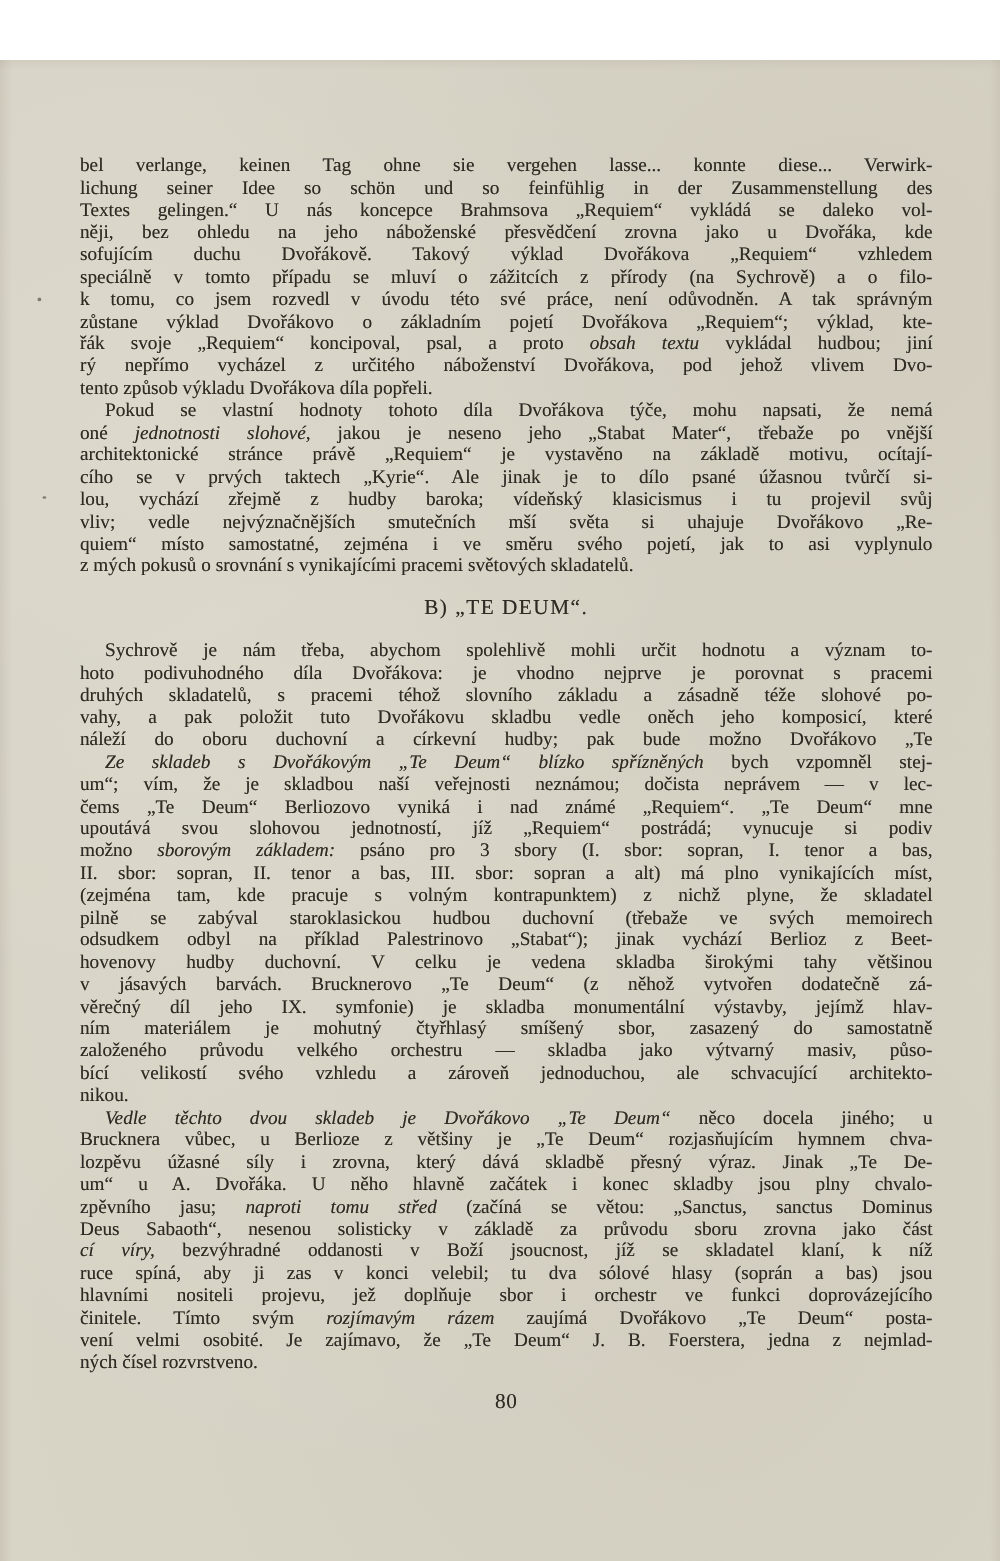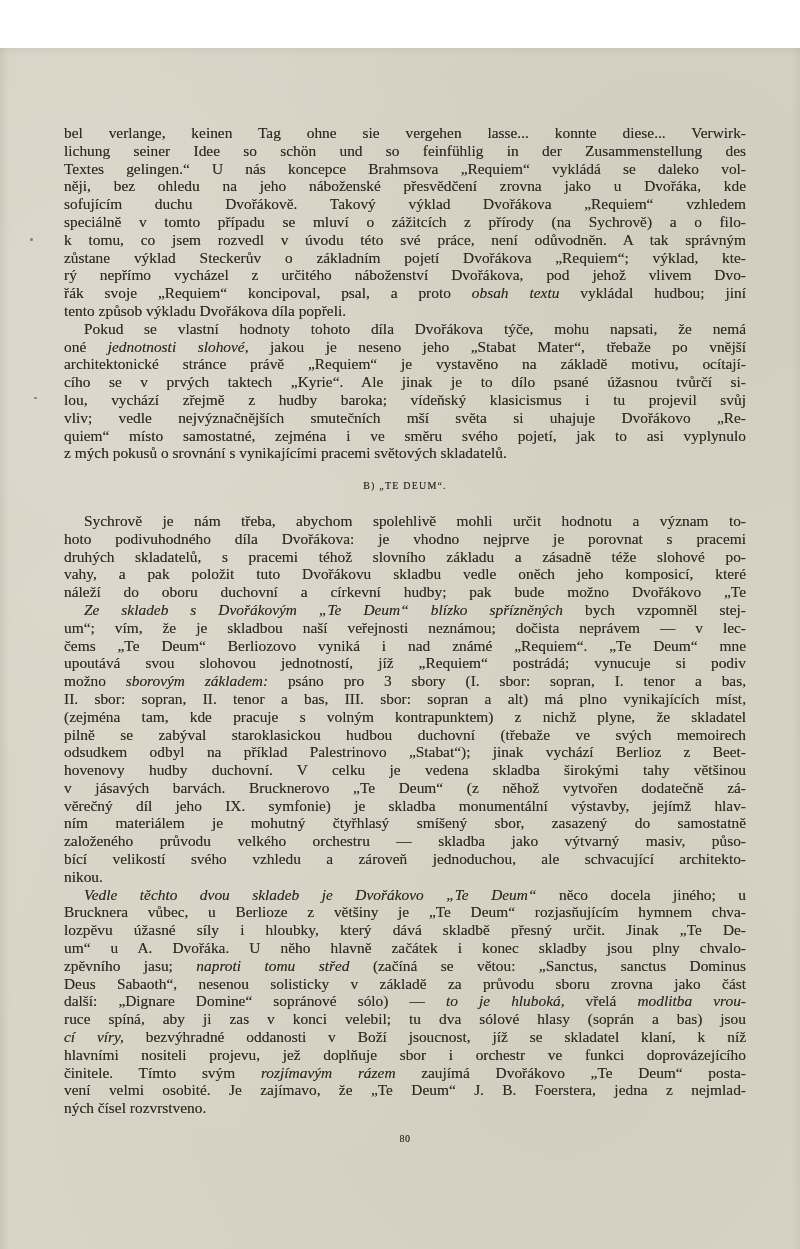--- a/index.html
+++ b/index.html
@@ -42,51 +42,51 @@
     overflow: visible;
     white-space: normal;
   }
   .line.last { text-align-last: left; }
   .line.indent { text-indent: 20px; }
   .heading {
     text-align: right;
     text-align-last: center;
     letter-spacing: 1.2px;
     margin: 15px 0 17px 0;
-    font-size: 10px;
+    font-size: 17px;
   }
   em { font-style: italic; }
   .page-number {
     margin-top: 13px;
     text-align: left;
     text-align-last: center;
     font-weight: normal;
-    font-size: 10px;
+    font-size: 17px;
     letter-spacing: 0.5px;
   }
 </style>
 </head>
 <body>
 
 <div class="page">
   <span class="speck s1"></span>
   <span class="speck s2"></span>
   <div class="text-flow">
 
     <div class="paragraph">
         <div class="line"><span>bel verlange, keinen Tag ohne sie vergehen lasse... konnte diese... Verwirk-</span></div>
         <div class="line"><span>lichung seiner Idee so schön und so feinfühlig in der Zusammenstellung des</span></div>
         <div class="line"><span>Textes gelingen.“ U nás koncepce Brahmsova „Requiem“ vykládá se daleko vol-</span></div>
         <div class="line"><span>něji, bez ohledu na jeho náboženské přesvědčení zrovna jako u Dvořáka, kde</span></div>
         <div class="line"><span>sofujícím duchu Dvořákově. Takový výklad Dvořákova „Requiem“ vzhledem</span></div>
         <div class="line"><span>speciálně v tomto případu se mluví o zážitcích z přírody (na Sychrově) a o filo-</span></div>
         <div class="line"><span>k tomu, co jsem rozvedl v úvodu této své práce, není odůvodněn. A tak správným</span></div>
-        <div class="line"><span>zůstane výklad Steckerův o základním pojetí Dvořákova „Requiem“; výklad, kte-</span></div>
+        <div class="line"><span>zůstane výklad Dvořákovo o základním pojetí Dvořákova „Requiem“; výklad, kte-</span></div>
+        <div class="line"><span>řák svoje „Requiem“ koncipoval, psal, a proto </span><em>obsah textu</em><span> vykládal hudbou; jiní</span></div>
         <div class="line"><span>rý nepřímo vycházel z určitého náboženství Dvořákova, pod jehož vlivem Dvo-</span></div>
-        <div class="line"><span>řák svoje „Requiem“ koncipoval, psal, a proto </span><em>obsah textu</em><span> vykládal hudbou; jiní</span></div>
         <div class="line last"><span>tento způsob výkladu Dvořákova díla popřeli.</span></div>
       </div>
       <div class="paragraph">
         <div class="line indent"><span>Pokud se vlastní hodnoty tohoto díla Dvořákova týče, mohu napsati, že nemá</span></div>
         <div class="line"><span>oné </span><em>jednotnosti slohové,</em><span> jakou je neseno jeho „Stabat Mater“, třebaže po vnější</span></div>
         <div class="line"><span>architektonické stránce právě „Requiem“ je vystavěno na základě motivu, ocítají-</span></div>
         <div class="line"><span>cího se v prvých taktech „Kyrie“. Ale jinak je to dílo psané úžasnou tvůrčí si-</span></div>
         <div class="line"><span>lou, vychází zřejmě z hudby baroka; vídeňský klasicismus i tu projevil svůj</span></div>
         <div class="line"><span>vliv; vedle nejvýznačnějších smutečních mší světa si uhajuje Dvořákovo „Re-</span></div>
         <div class="line"><span>quiem“ místo samostatné, zejména i ve směru svého pojetí, jak to asi vyplynulo</span></div>
@@ -114,27 +114,26 @@
         <div class="line"><span>v jásavých barvách. Brucknerovo „Te Deum“ (z něhož vytvořen dodatečně zá-</span></div>
         <div class="line"><span>věrečný díl jeho IX. symfonie) je skladba monumentální výstavby, jejímž hlav-</span></div>
         <div class="line"><span>ním materiálem je mohutný čtyřhlasý smíšený sbor, zasazený do samostatně</span></div>
         <div class="line"><span>založeného průvodu velkého orchestru — skladba jako výtvarný masiv, půso-</span></div>
         <div class="line"><span>bící velikostí svého vzhledu a zároveň jednoduchou, ale schvacující architekto-</span></div>
         <div class="line last"><span>nikou.</span></div>
       </div>
       <div class="paragraph">
         <div class="line indent"><em>Vedle těchto dvou skladeb je Dvořákovo „Te Deum“</em><span> něco docela jiného; u</span></div>
         <div class="line"><span>Brucknera vůbec, u Berlioze z většiny je „Te Deum“ rozjasňujícím hymnem chva-</span></div>
-        <div class="line"><span>lozpěvu úžasné síly i hloubky, který dává skladbě přesný určit. Jinak „Te De-</span></div>
+        <div class="line"><span>lozpěvu úžasné síly i zrovna, který dává skladbě přesný výraz. Jinak „Te De-</span></div>
         <div class="line"><span>um“ u A. Dvořáka. U něho hlavně začátek i konec skladby jsou plny chvalo-</span></div>
         <div class="line"><span>zpěvního jasu; </span><em>naproti tomu střed</em><span> (začíná se větou: „Sanctus, sanctus Dominus</span></div>
         <div class="line"><span>Deus Sabaoth“, nesenou solisticky v základě za průvodu sboru zrovna jako část</span></div>
-        <div class="line"><span>další: „Dignare Domine“ sopránové sólo) — </span><em>to je hluboká,</em><span> vřelá </span><em>modlitba vrou-</em></div>
+        <div class="line"><em>cí víry,</em><span> bezvýhradné oddanosti v Boží jsoucnost, jíž se skladatel klaní, k níž</span></div>
         <div class="line"><span>ruce spíná, aby ji zas v konci velebil; tu dva sólové hlasy (soprán a bas) jsou</span></div>
-        <div class="line"><em>cí víry,</em><span> bezvýhradné oddanosti v Boží jsoucnost, jíž se skladatel klaní, k níž</span></div>
         <div class="line"><span>hlavními nositeli projevu, jež doplňuje sbor i orchestr ve funkci doprovázejícího</span></div>
         <div class="line"><span>činitele. Tímto svým </span><em>rozjímavým rázem</em><span> zaujímá Dvořákovo „Te Deum“ posta-</span></div>
         <div class="line"><span>vení velmi osobité. Je zajímavo, že „Te Deum“ J. B. Foerstera, jedna z nejmlad-</span></div>
         <div class="line last"><span>ných čísel rozvrstveno.</span></div>
       </div>
       <div class="page-number">80</div>
   </div>
 </div>
 
 </body></html>

